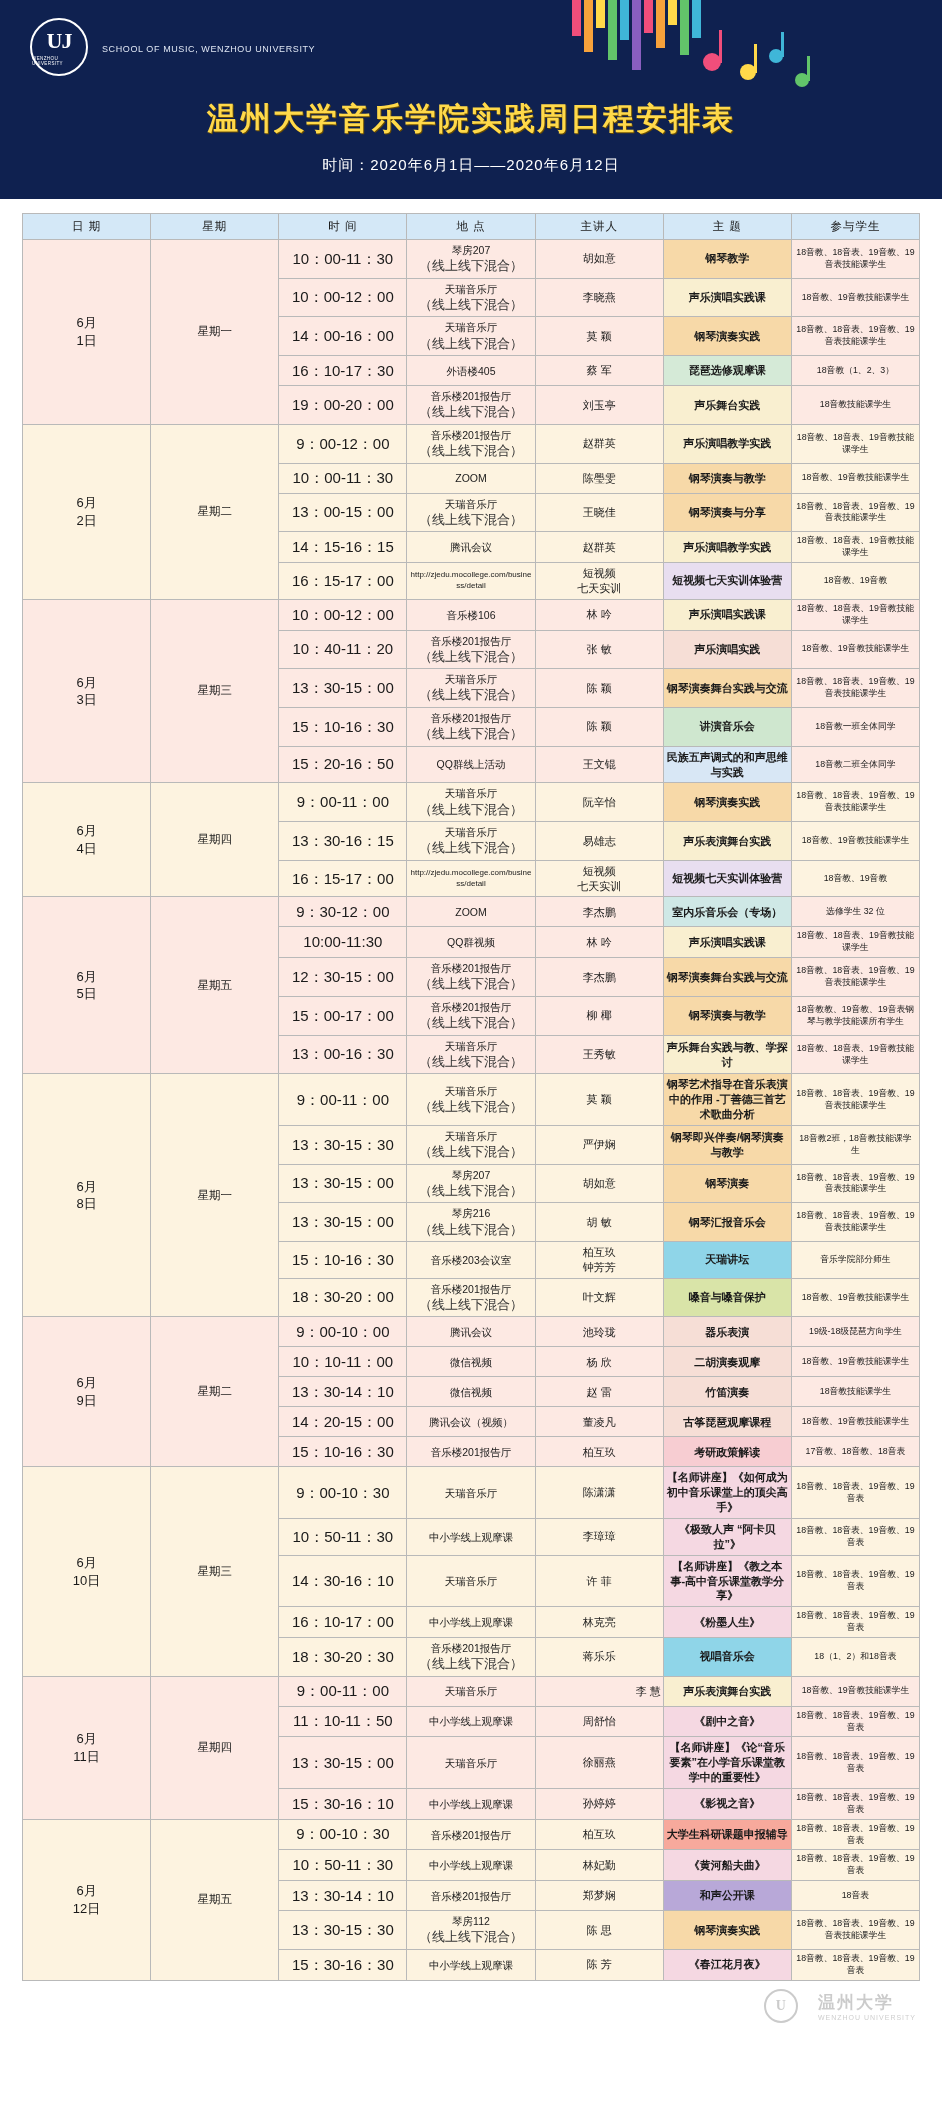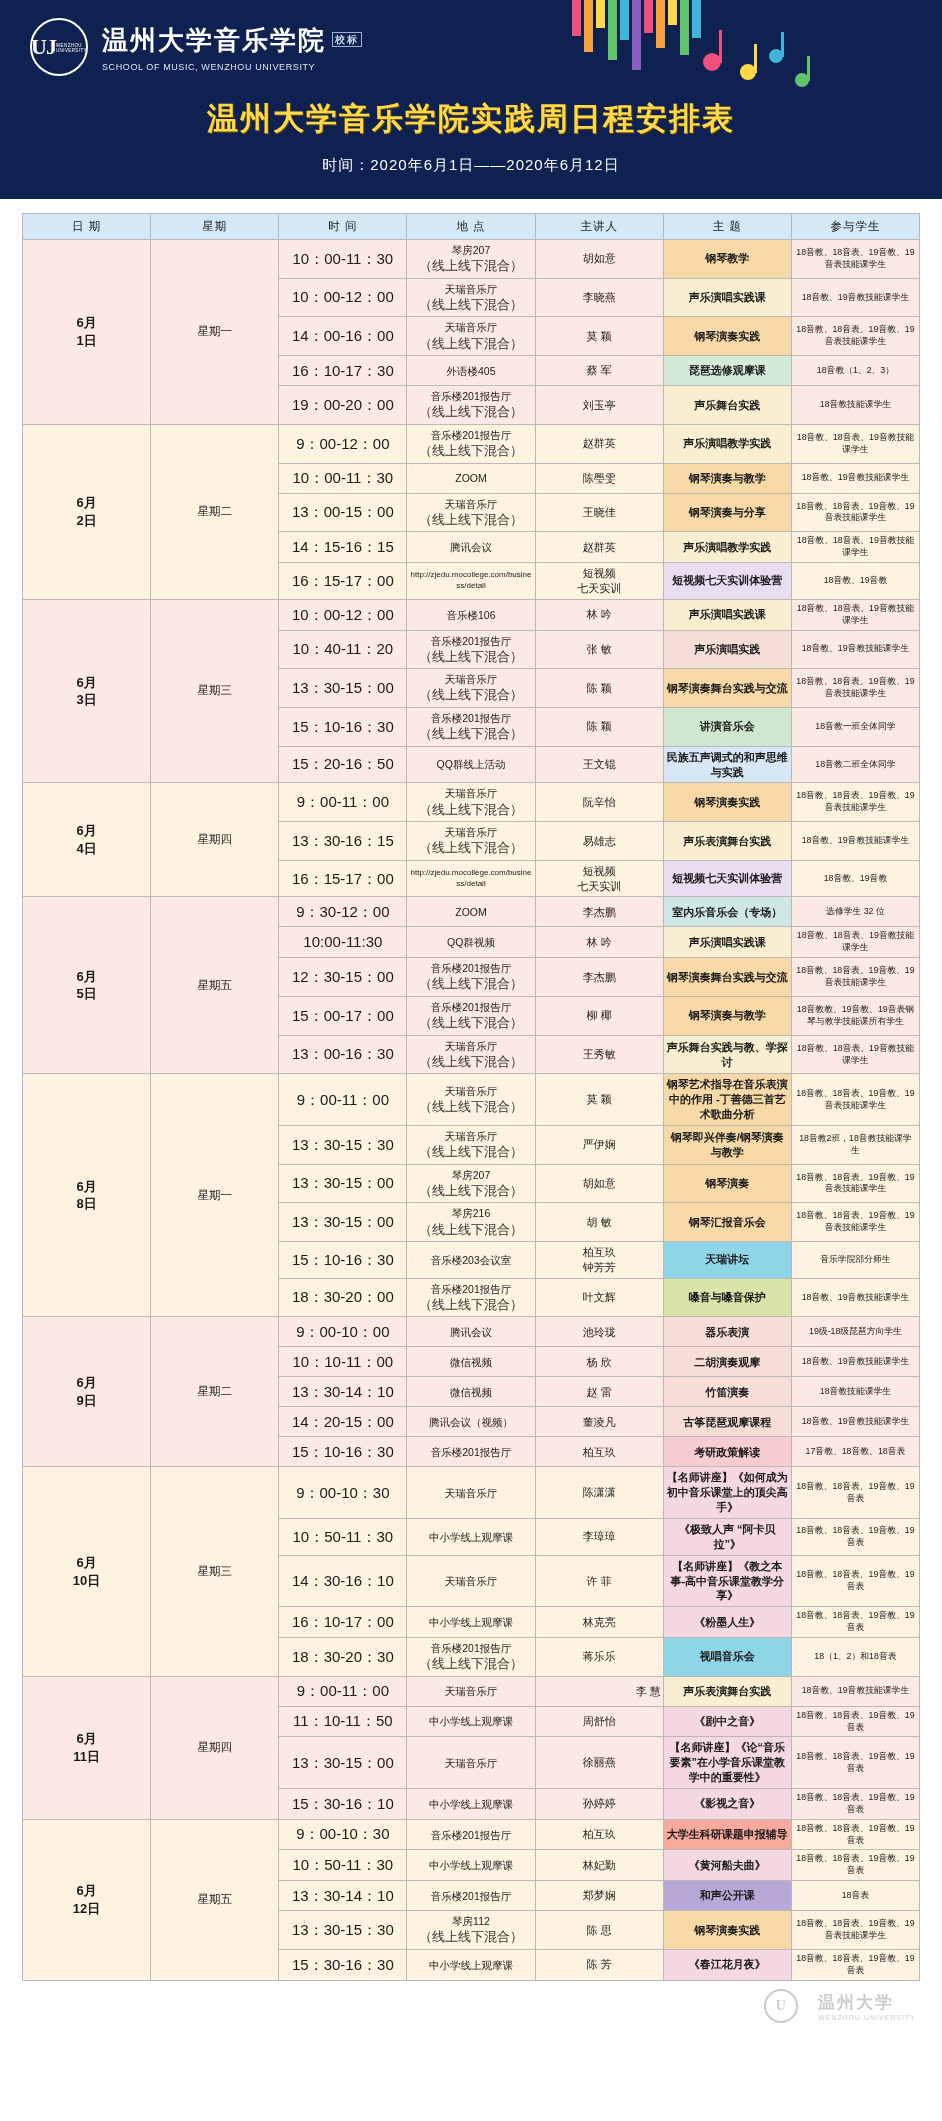--- a/index.html
+++ b/index.html
@@ -23,20 +23,21 @@
     align-items: center;
     padding: 18px 0 6px 30px;
     position: relative;
     z-index: 3;
   }
   .crest {
     width: 58px; height: 58px;
     border-radius: 50%;
     border: 2px solid #ffffff;
     display: flex; align-items: center; justify-content: center;
+    flex-direction: column;
     color: #fff;
     flex: none;
   }
   .crest .crest-main { font-size: 22px; font-weight: bold; letter-spacing: -1px; font-family: "Liberation Serif", serif;}
   .crest .crest-sub { font-size: 4.5px; letter-spacing: .4px; margin-top: 2px; }
   .logo-text { margin-left: 14px; color: #fff; }
   .logo-cn { font-size: 26px; font-weight: bold; letter-spacing: 2px; font-family: "DejaVu Sans", sans-serif;}
   .logo-cn .small-seal { font-size: 10px; border: 1px solid #9fb0d0; padding: 1px 2px; margin-left: 6px; vertical-align: 6px; color:#c8d4ea;}
   .logo-en { font-size: 9px; letter-spacing: .6px; margin-top: 4px; color: #dfe6f3; }
 
@@ -70,21 +71,21 @@
     color: #1a1a1a;
     line-height: 1.35;
   }
   thead th {
     background: #d4e8f7;
     font-size: 11.5px;
     font-weight: normal;
     height: 26px;
     letter-spacing: 1px;
   }
-  td.c-date { font-size: 13px; font-weight: bold; width: 46px; }
+  td.c-date { font-size: 13px; font-weight: normal; width: 46px; }
   td.c-week { font-size: 11.5px; width: 60px; }
   td.c-time { width: 110px; font-size: 15px; }
   td.c-place { width: 126px; font-size: 10.5px; }
   td.c-place .sub { font-size: 13px; color: #333; display: block; }
   td.c-teacher { width: 70px; font-size: 11px; }
   td.c-topic { width: 206px; font-size: 11px; font-weight: bold; }
   td.c-students { width: 268px; font-size: 8.8px; padding: 3px 4px; }
   .row-h { height: 30px; }
 
   
@@ -134,23 +135,20 @@
       <circle cx="240" cy="80" r="7" fill="#62c46a"></circle>
         <rect x="245" y="56" width="3" height="25" fill="#62c46a"></rect>
     </svg>
 
     <div class="logo-row">
       <div class="crest">
         <div class="crest-main">UJ</div>
         <div class="crest-sub">WENZHOU UNIVERSITY</div>
       </div>
       <div class="logo-text">
-        <div class="logo-cn">
-          <span>温州大学音乐学院</span><span class="small-seal">校标</span>
-        </div>
         <div class="logo-en">SCHOOL OF MUSIC, WENZHOU UNIVERSITY</div>
       </div>
     </div>
 
     <div class="title-block">
       <div class="title2">温州大学音乐学院实践周日程安排表</div>
       <div class="subtitle">时间：2020年6月1日——2020年6月12日</div>
     </div>
   </div>
 

